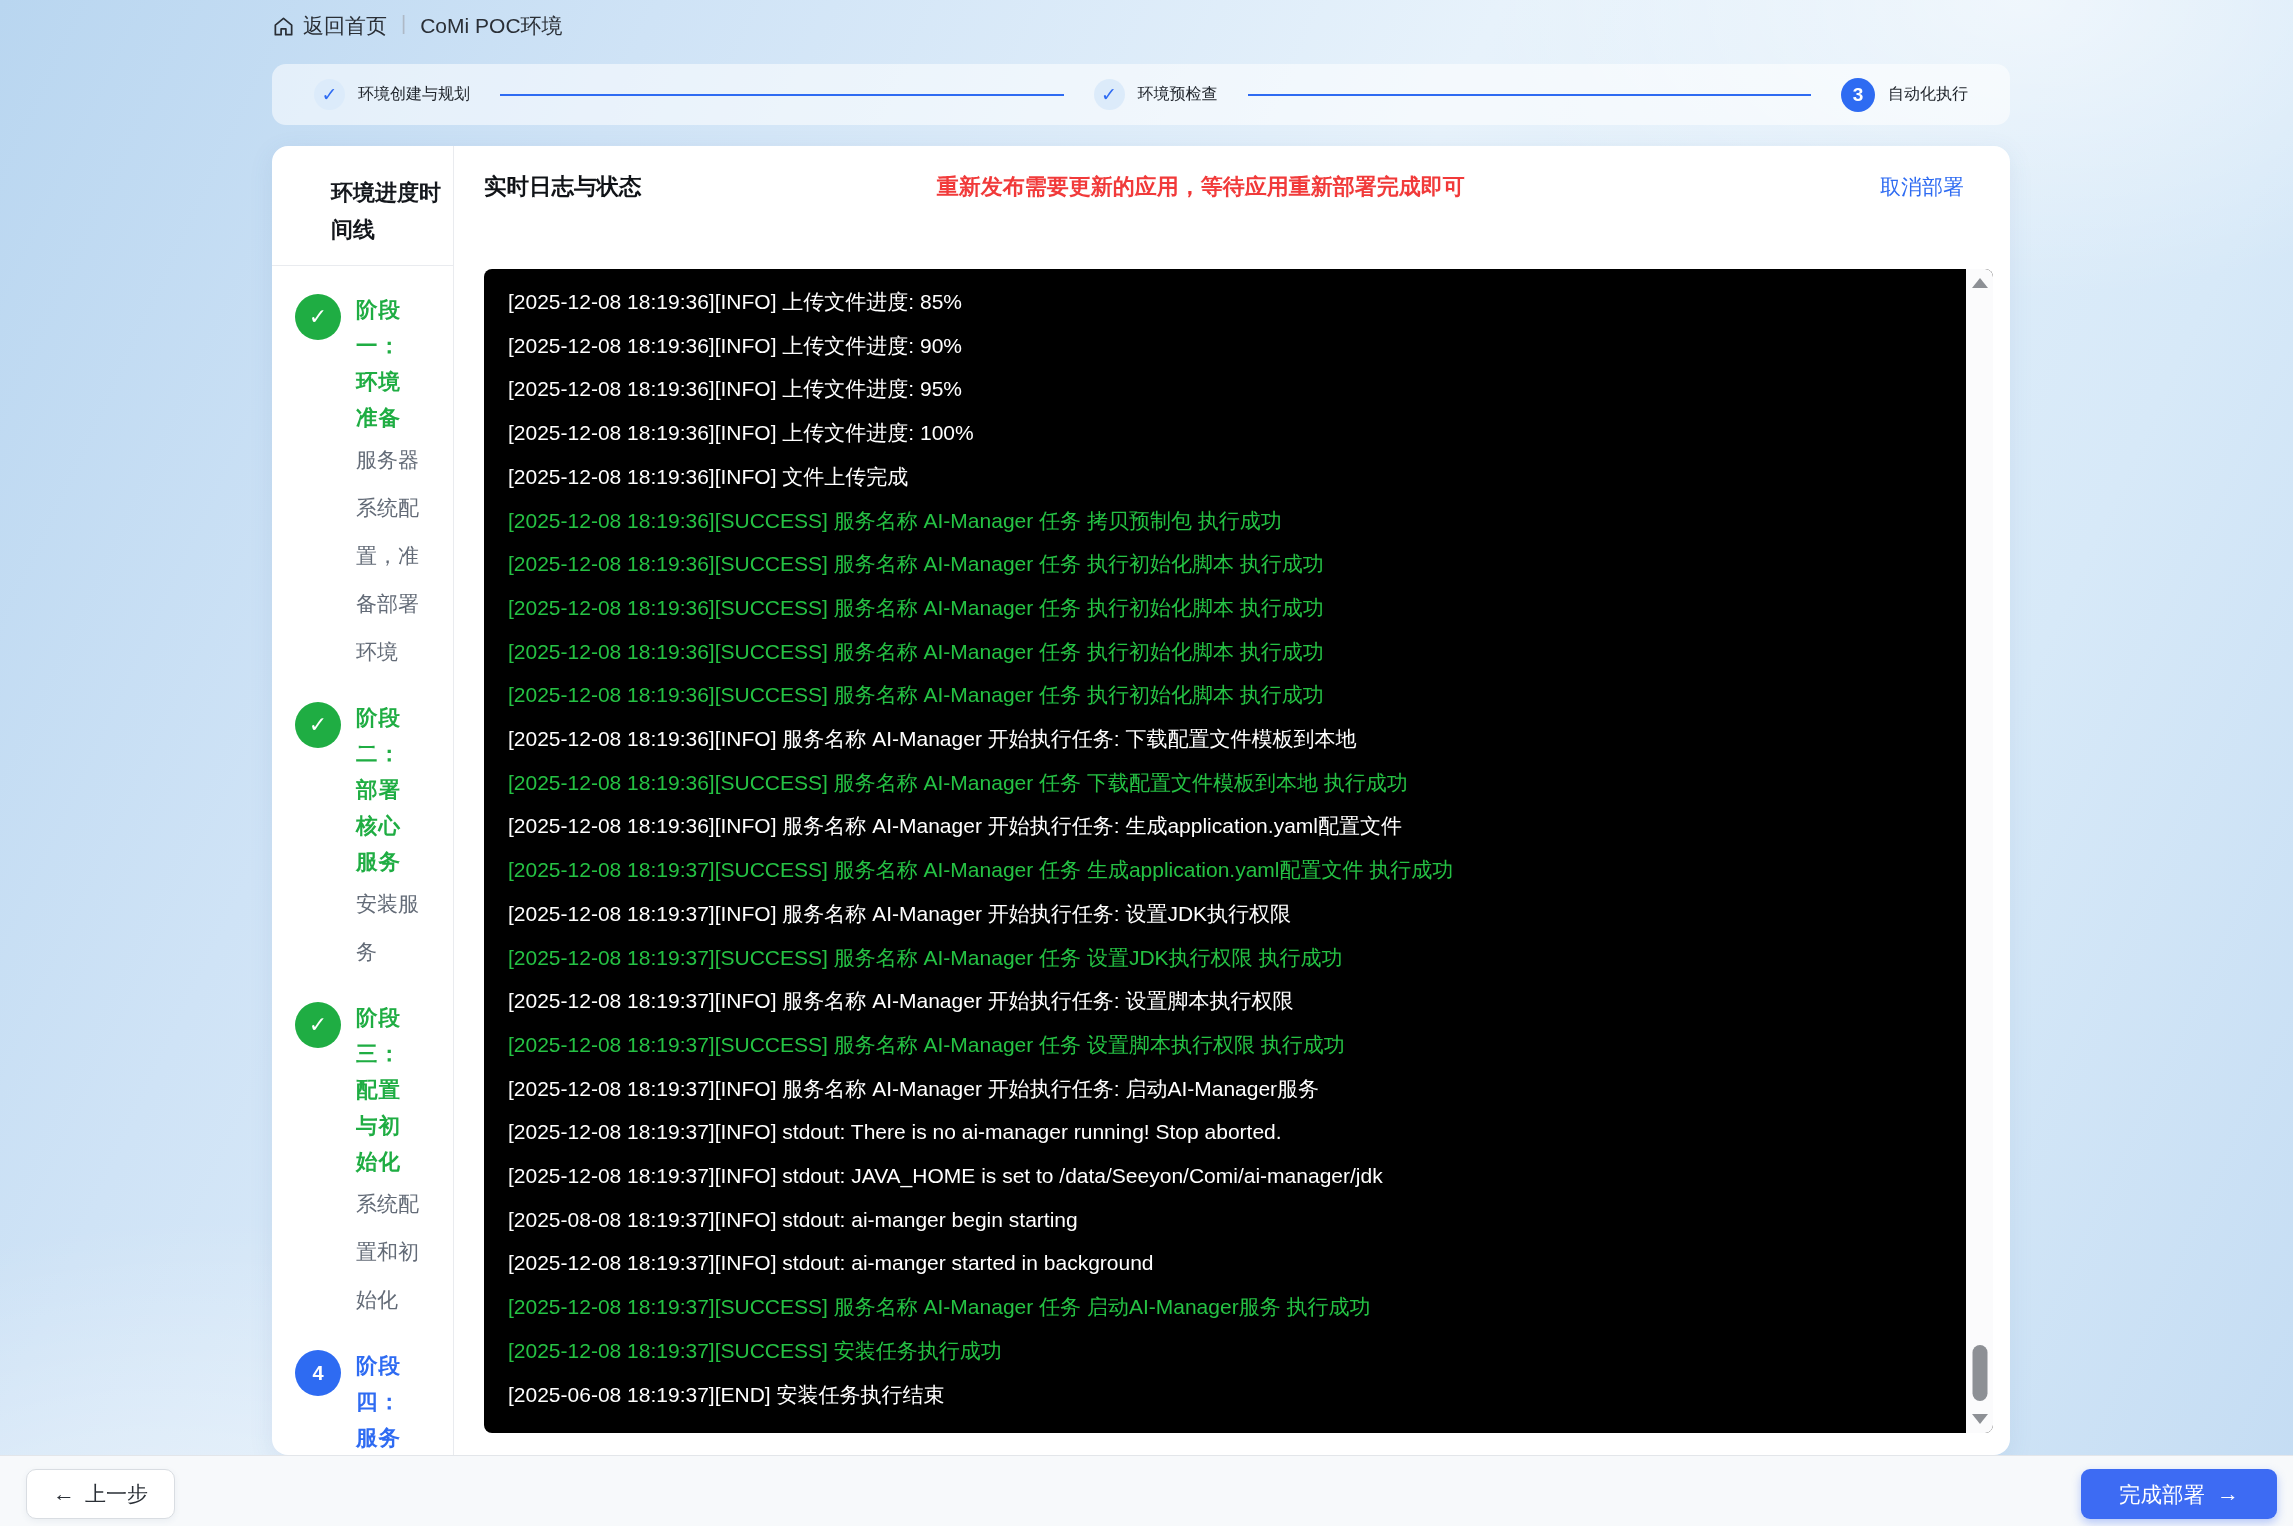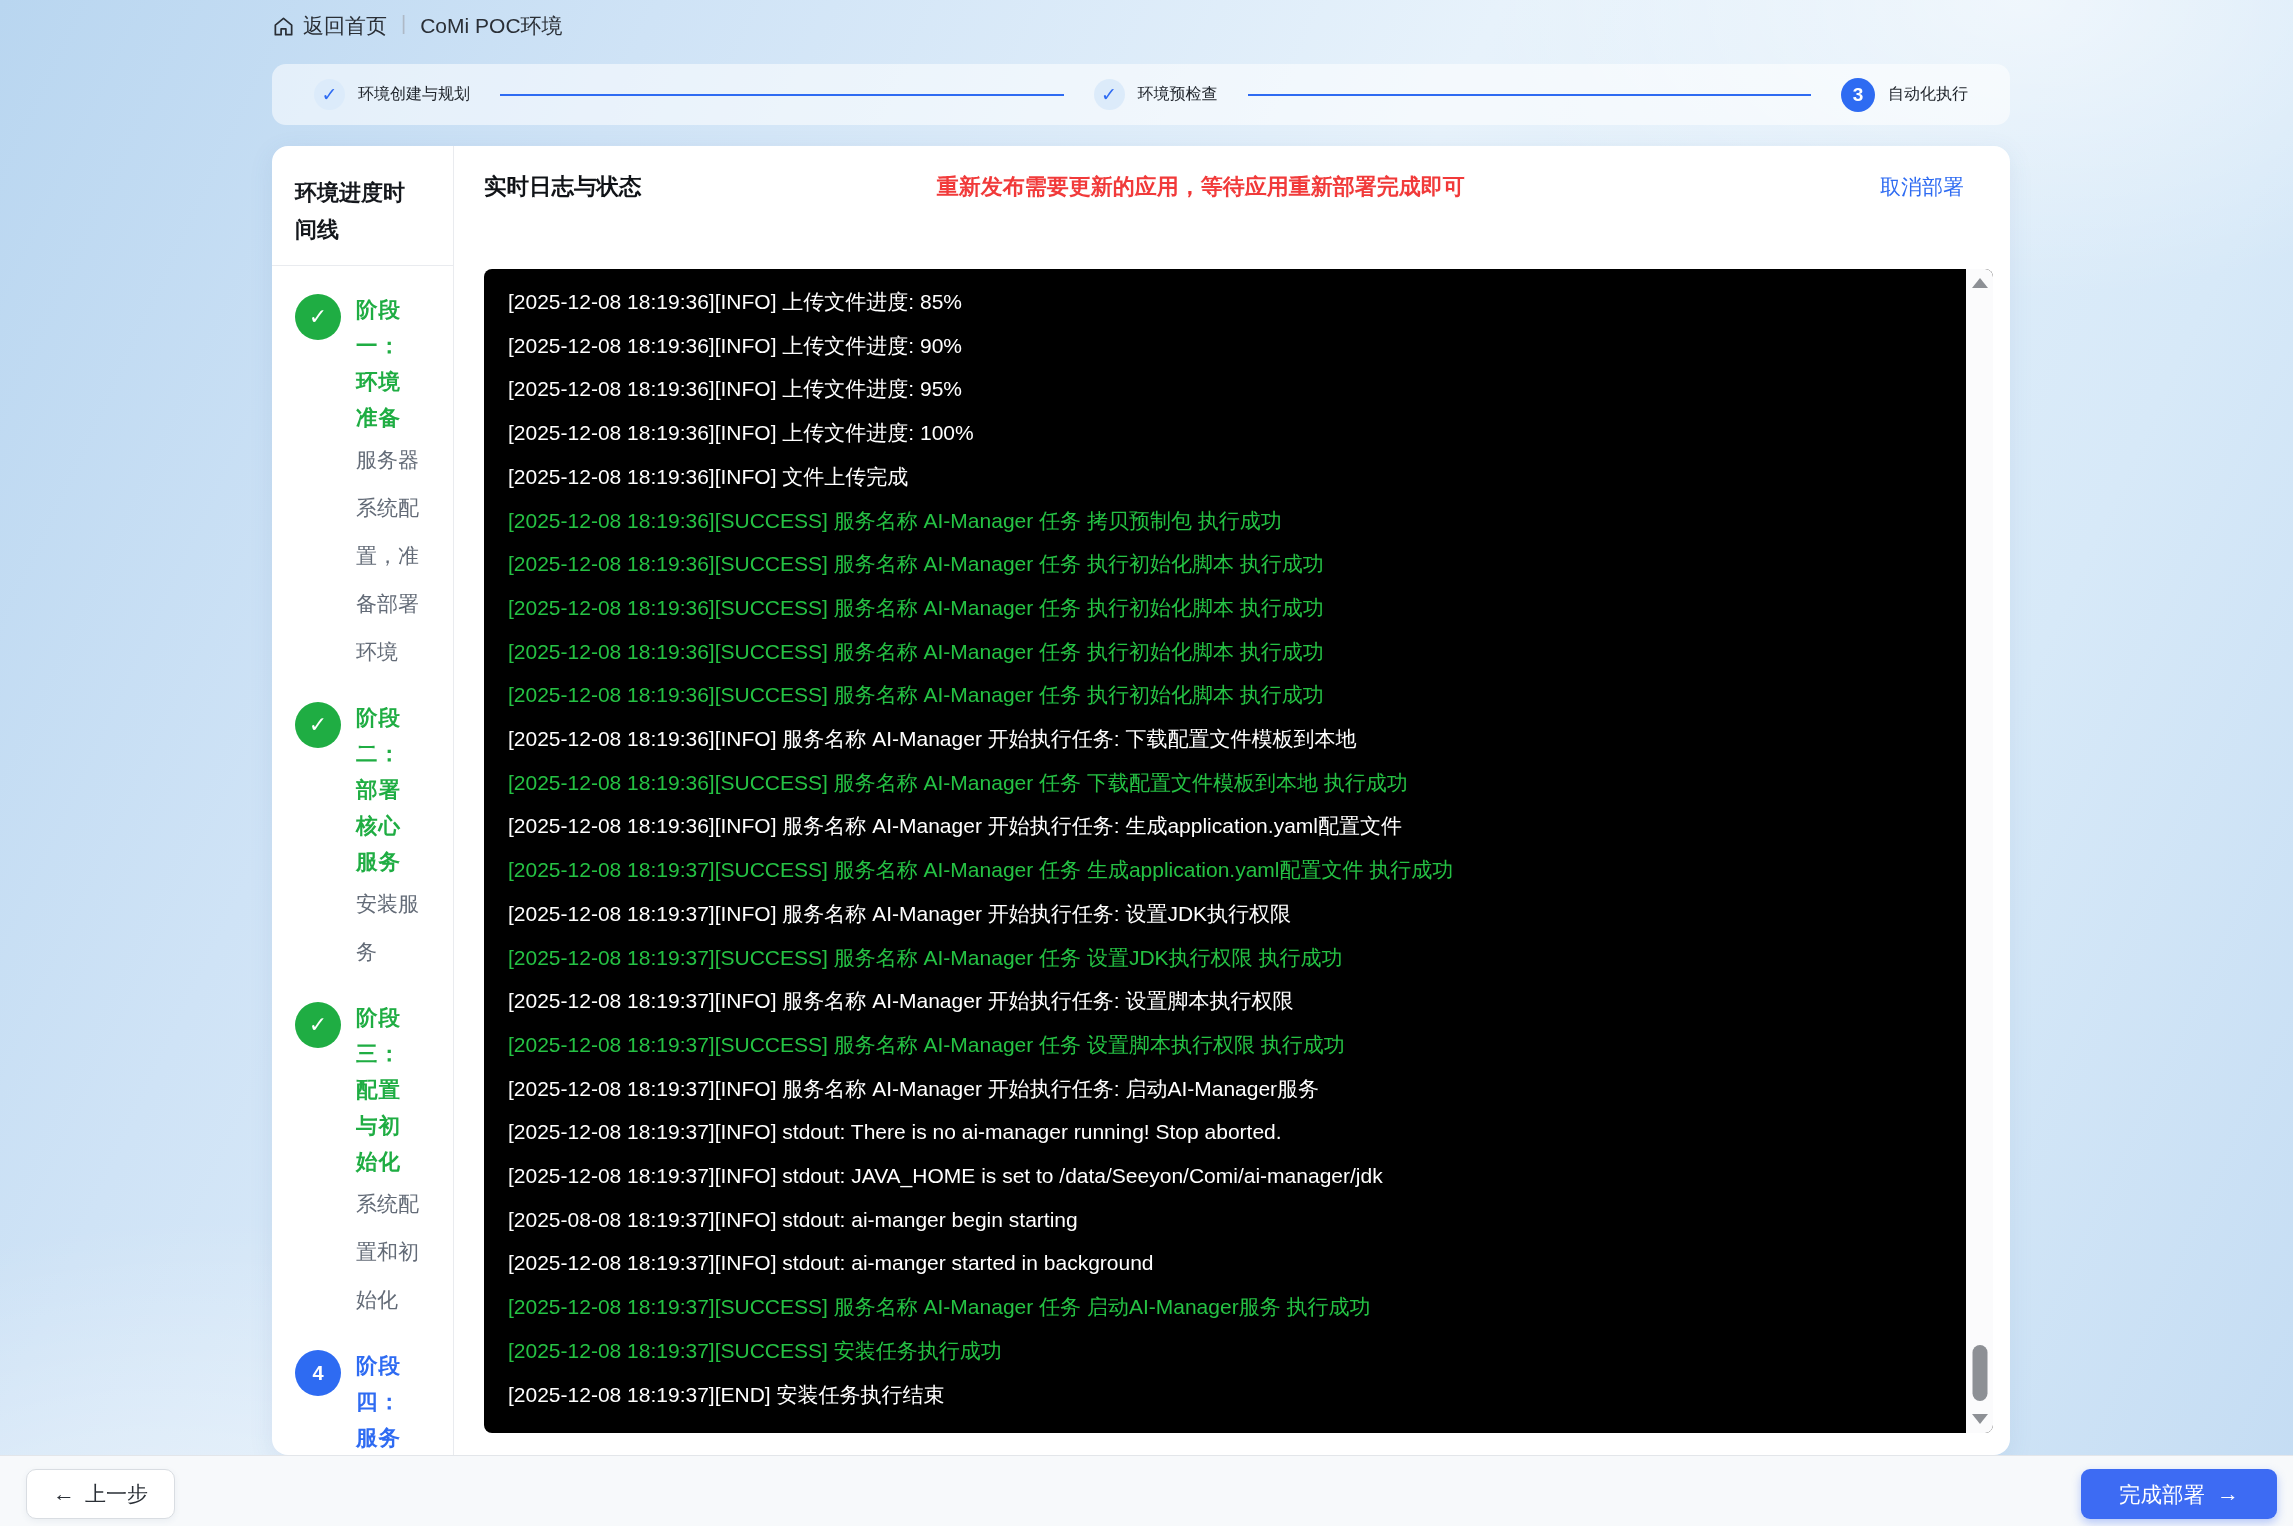--- a/index.html
+++ b/index.html
@@ -49,21 +49,21 @@
   
   .main-card {
     position:absolute; left:272px; top:146px; width:1738px; height:1309px;
     background:#fff; border-radius:16px;
     box-shadow:0 6px 24px rgba(70,110,160,.10);
     display:flex; overflow:hidden;
   }
 
   
   .sidebar { width:182px; border-right:1px solid #e9ebef; padding:28px 20px 0 23px; flex:none; overflow:hidden; }
-  .sidebar-title { font-size:22px; font-weight:bold; color:#15181d; line-height:37px; width:116px; }
+  .sidebar-title { font-size:22px; font-weight:bold; color:#15181d; line-height:37px; width:116px;margin-left:36px; }
   .sidebar-divider { height:1px; background:#e9ebef; margin:17px -20px 0 -23px; }
   .timeline { margin-top:26px; }
   .stage { display:flex; align-items:flex-start; gap:15px; margin-bottom:24px; }
   .stage-icon {
     width:46px; height:46px; border-radius:50%; flex:none; margin-top:2px;
     display:flex; align-items:center; justify-content:center;
     color:#fff; font-size:22px; font-weight:bold;
   }
   .stage-done .stage-icon { background:#1fad43; }
   .stage-current .stage-icon { background:#2e6bf2; font-size:20px; }
@@ -220,21 +220,21 @@
             <div class="log-line success">[2025-12-08 18:19:37][SUCCESS] 服务名称 AI-Manager 任务 设置JDK执行权限 执行成功</div>
             <div class="log-line">[2025-12-08 18:19:37][INFO] 服务名称 AI-Manager 开始执行任务: 设置脚本执行权限</div>
             <div class="log-line success">[2025-12-08 18:19:37][SUCCESS] 服务名称 AI-Manager 任务 设置脚本执行权限 执行成功</div>
             <div class="log-line">[2025-12-08 18:19:37][INFO] 服务名称 AI-Manager 开始执行任务: 启动AI-Manager服务</div>
             <div class="log-line">[2025-12-08 18:19:37][INFO] stdout: There is no ai-manager running! Stop aborted.</div>
             <div class="log-line">[2025-12-08 18:19:37][INFO] stdout: JAVA_HOME is set to /data/Seeyon/Comi/ai-manager/jdk</div>
             <div class="log-line">[2025-08-08 18:19:37][INFO] stdout: ai-manger begin starting</div>
             <div class="log-line">[2025-12-08 18:19:37][INFO] stdout: ai-manger started in background</div>
             <div class="log-line success">[2025-12-08 18:19:37][SUCCESS] 服务名称 AI-Manager 任务 启动AI-Manager服务 执行成功</div>
             <div class="log-line success">[2025-12-08 18:19:37][SUCCESS] 安装任务执行成功</div>
-            <div class="log-line">[2025-12-08 18:19:37][END] 安装任务执行结束</div>
+            <div class="log-line">[2025-06-08 18:19:37][END] 安装任务执行结束</div>
           </div>
         <div class="scrollbar">
           <div class="sb-arrow sb-up"></div>
           <div class="sb-thumb"></div>
           <div class="sb-arrow sb-down"></div>
         </div>
       </div>
     </div>
 
   </div>

